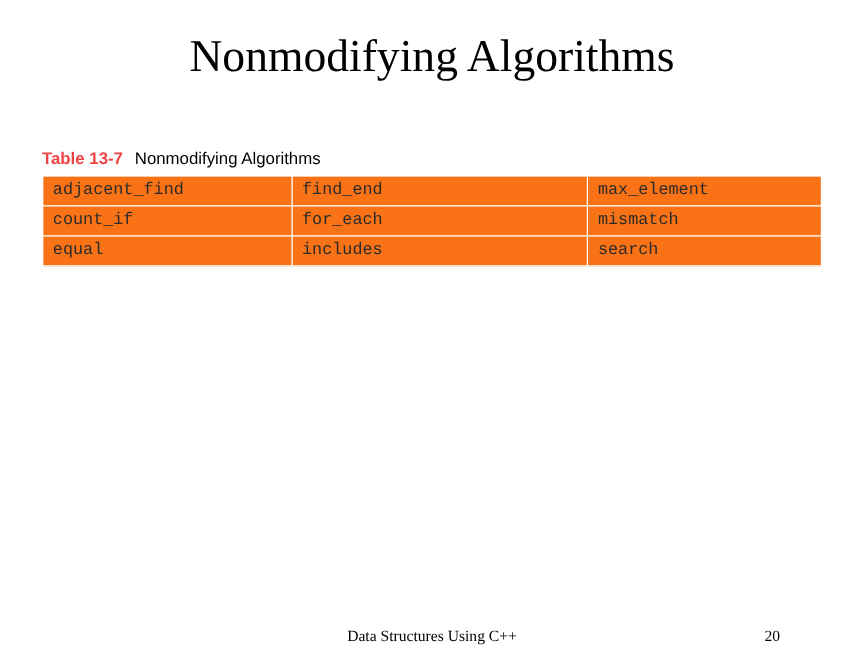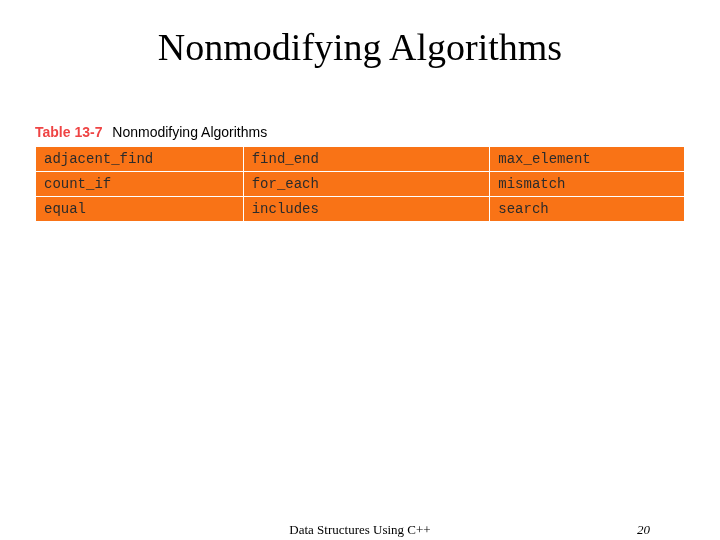--- a/index.html
+++ b/index.html
@@ -70,21 +70,20 @@
     color: #000;
   }
   .footer-text {
     position: absolute;
     left: 50%;
     transform: translateX(-50%);
   }
   .footer-page {
     position: absolute;
     right: 70px;
-    font-style: italic;
   }
 </style>
 </head>
 <body>
 
 <div class="slide">
   <h1 class="title">Nonmodifying Algorithms</h1>
 
   <div class="table-wrap">
     <div class="table-caption">

